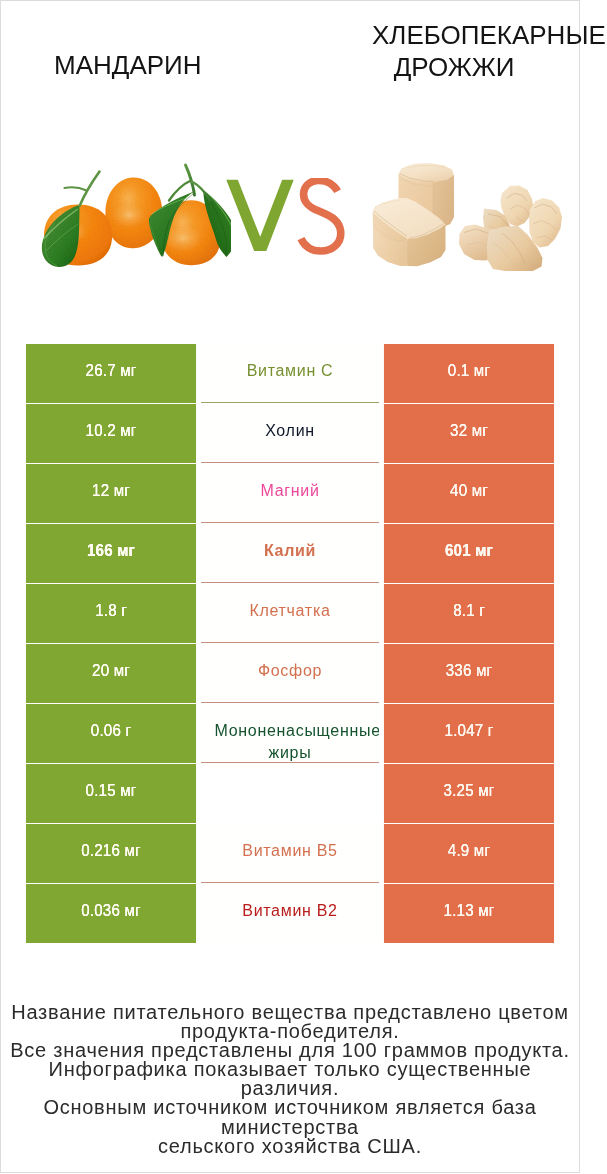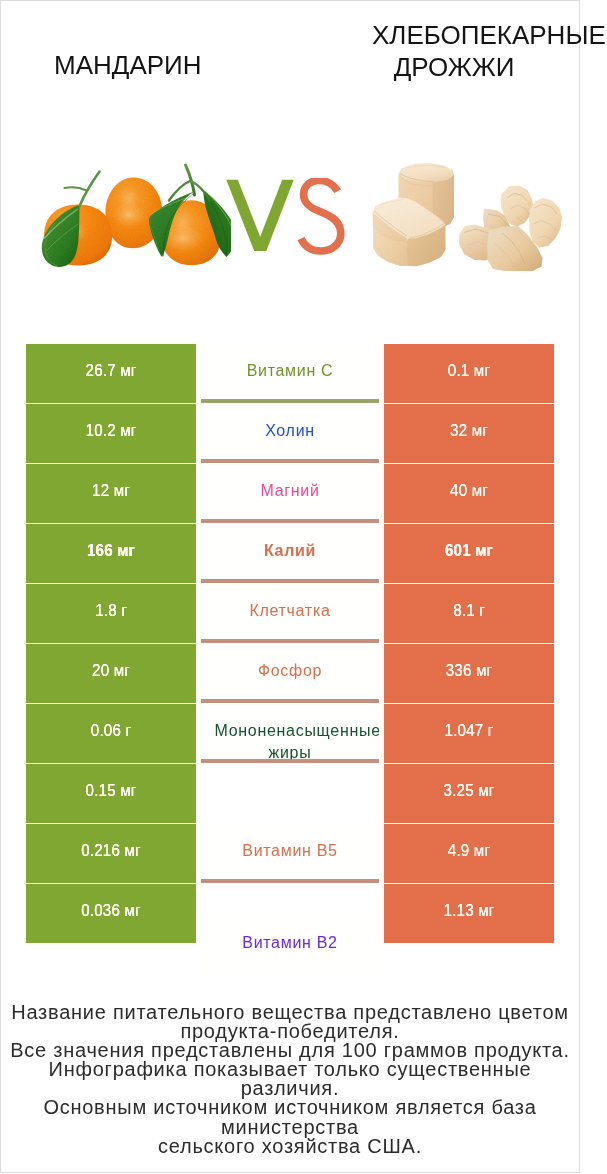--- a/index.html
+++ b/index.html
@@ -12,21 +12,21 @@
   .hero{position:absolute;left:0;top:0;width:578px;height:330px;}
   .img-left{position:absolute;left:30px;top:152px;}
   .img-right{position:absolute;left:370px;top:155px;}
   .vs{position:absolute;left:222px;top:177px;}
   .nut{position:absolute;left:20px;top:343px;width:539px;height:600px;}
   .row{position:absolute;left:0;width:539px;height:60px;}
     .cell{position:absolute;top:0;height:58.5px;display:flex;align-items:flex-start;justify-content:center;
         text-align:center;font-size:16px;line-height:22px;padding-top:15.5px;box-sizing:border-box;letter-spacing:.2px;}
   .cell.l,.cell.r{transform:scaleX(.945);transform-origin:center top;}
   .cell.l{left:0;width:180px;background:#80a732;color:#fdfbf2;text-shadow:0 0 .45px #fdfbf2,0 0 .45px #fdfbf2;}
-  .cell.m{left:180px;width:178px;background:#fffffd;border-bottom:4px solid #6d28d9;letter-spacing:0.7px;overflow:hidden;padding-left:14px;padding-right:14px;}
+  .cell.m{left:180px;width:178px;background:#fffffd;border-bottom:1px solid #6d28d9;letter-spacing:0.7px;overflow:hidden;padding-left:14px;padding-right:14px;}
   .cell.m span{display:block;width:151px;}
   .cell.r{left:358px;width:180px;background:#e26e4a;color:#fdf7ef;text-shadow:0 0 .45px #fdf7ef,0 0 .45px #fdf7ef;}
   .row:last-child .cell.m{border-bottom:none;}
 
   .note{position:absolute;left:0;top:1002px;width:578px;text-align:center;font-size:20px;color:#2b2b2b;line-height:19.1px;letter-spacing:.75px;}
   .note div{width:578px;}
 </style>
 </head>
 <body>
 
@@ -248,21 +248,21 @@
   <div class="nut" id="tbody">
       <div class="row" style="top: 0px;">
         <div class="cell l">26.7 мг</div>
         <div class="cell m" style="color: rgb(118, 144, 47); border-bottom-color: rgb(155, 163, 105);">
           <span>Витамин C</span>
         </div>
         <div class="cell r">0.1 мг</div>
       </div>
       <div class="row" style="top: 60px;">
         <div class="cell l">10.2 мг</div>
-        <div class="cell m" style="color: #1d4ed8; border-bottom-color: rgb(194, 144, 124); justify-content: flex-end;">
+        <div class="cell m" style="color: #0f172a; border-bottom-color: rgb(194, 144, 124); justify-content: flex-end;">
           <span>Холин</span>
         </div>
         <div class="cell r">32 мг</div>
       </div>
       <div class="row" style="top: 120px;">
         <div class="cell l">12 мг</div>
         <div class="cell m" style="color: #ec4899; border-bottom-color: rgb(194, 144, 124);">
           <span>Магний</span>
         </div>
         <div class="cell r">40 мг</div>
@@ -301,21 +301,21 @@
       </div>
       <div class="row" style="top: 480px;">
         <div class="cell l">0.216 мг</div>
         <div class="cell m" style="color: rgb(211, 112, 79); border-bottom-color: rgb(194, 144, 124);">
           <span>Витамин B5</span>
         </div>
         <div class="cell r">4.9 мг</div>
       </div>
       <div class="row" style="top: 540px;">
         <div class="cell l">0.036 мг</div>
-        <div class="cell m" style="color: #6d28d9; border-bottom-color: rgb(194, 144, 124); margin-top: 32px;">
+        <div class="cell m" style="color: #b91c1c; border-bottom-color: rgb(194, 144, 124);">
           <span>Витамин B2</span>
         </div>
         <div class="cell r">1.13 мг</div>
       </div>
     </div>
   <div class="note">
       <div>Название питательного вещества представлено цветом</div>
       <div>продукта-победителя.</div>
       <div>Все значения представлены для 100 граммов продукта.</div>
       <div>Инфографика показывает только существенные различия.</div>

